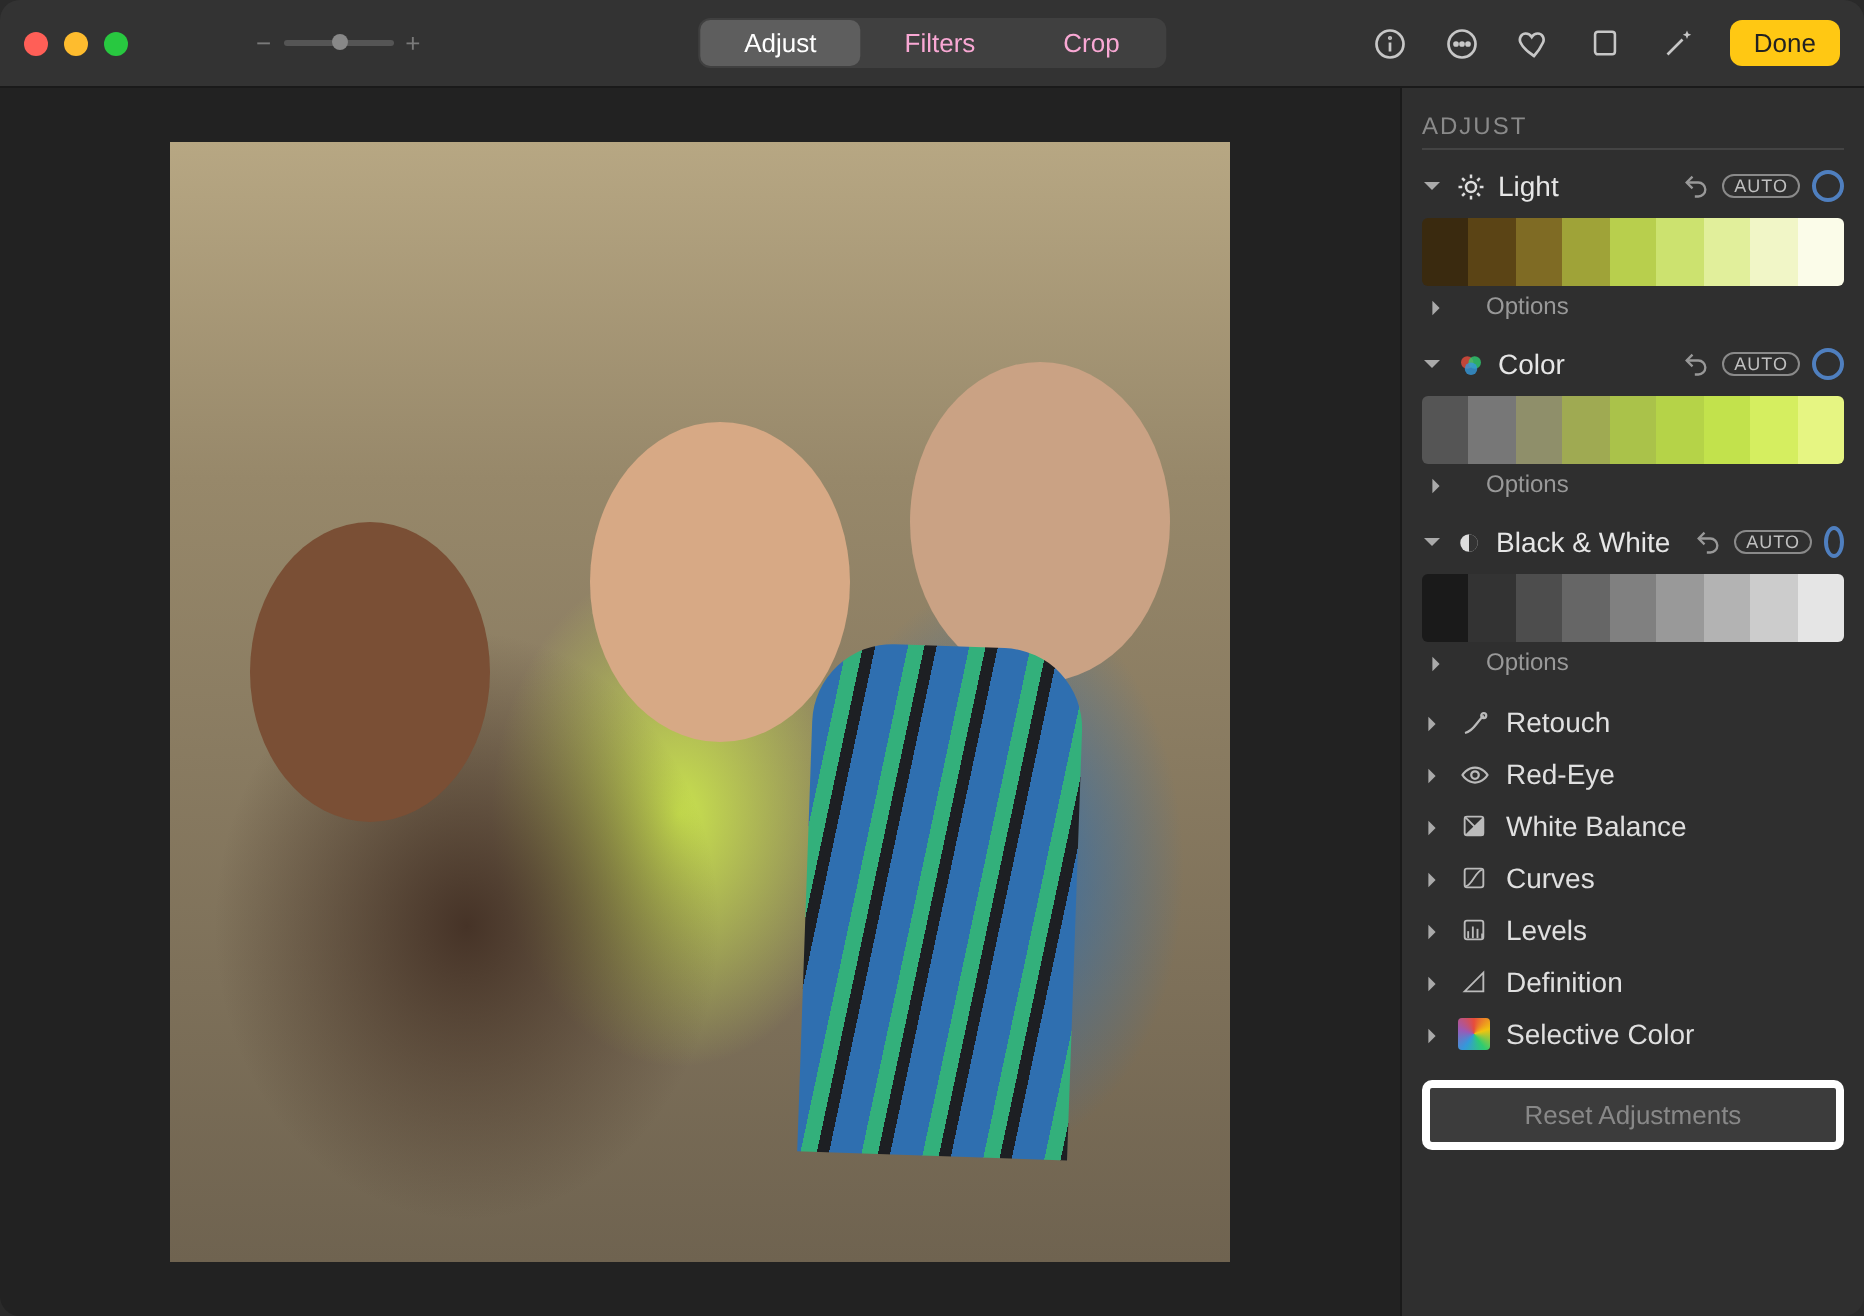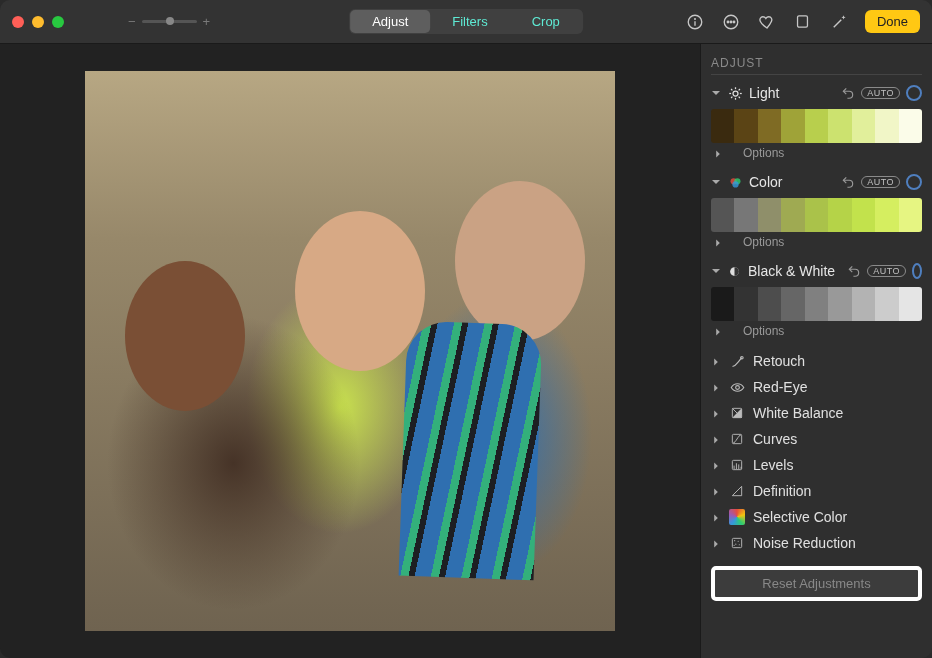--- a/index.html
+++ b/index.html
@@ -28,21 +28,21 @@
 
   .zoom-ctrl {
     display: flex; align-items: center; gap: 6px;
     margin-left: 64px; color: #7a7a7a;
   }
   .zoom-ctrl .bar { width: 55px; height: 3px; background: #555; border-radius: 2px; position: relative; }
   .zoom-ctrl .knob { width: 8px; height: 8px; background: #888; border-radius: 50%; position: absolute; left: 44%; top: -3px; }
 
   .tabs { position: absolute; left: 50%; transform: translateX(-50%);
           display: flex; background: #404040; border-radius: 6px; padding: 1px; }
-  .tab { padding: 4px 22px; color: #5eead4; border-radius: 5px; cursor: default; font-size: 13px; }
+  .tab { padding: 4px 22px; color: #f9a8d4; border-radius: 5px; cursor: default; font-size: 13px; }
   .tab.active { background: #5e5e5e; color: #fff; }
 
   .right-tools { margin-left: auto; display: flex; align-items: center; gap: 16px; }
   .ticon { width: 20px; height: 20px; color: #c7c7c7; display:flex; align-items:center; justify-content:center; }
   .done-btn {
     background: #ffc813; color: #222; font-weight: 500;
     padding: 4px 12px; border-radius: 6px; font-size: 13px;
   }
 
   .content { display: flex; height: calc(100% - 44px); }
@@ -454,36 +454,16 @@
     </div>
     <div class="row sel-color">
       <span class="chev">
           <svg viewBox="0 0 10 10" width="9" height="9" fill="currentColor">
             <path d="M1 3l4 4 4-4z"></path>
           </svg>
         </span>
       <span class="ricon"></span>
       <span>Selective Color</span>
     </div>
-    <div class="row">
-      <span class="chev">
-          <svg viewBox="0 0 10 10" width="9" height="9" fill="currentColor">
-            <path d="M1 3l4 4 4-4z"></path>
-          </svg>
-        </span>
-      <span class="ricon">
-          <svg viewBox="0 0 24 24" width="14" height="14" fill="none" stroke="currentColor" stroke-width="1.6">
-            <rect x="4" y="4" width="16" height="16" rx="2"></rect>
-            <g fill="currentColor" stroke="none">
-              <circle cx="8" cy="8" r="1"></circle>
-              <circle cx="14" cy="9" r="1"></circle>
-              <circle cx="10" cy="14" r="1"></circle>
-              <circle cx="16" cy="15" r="1"></circle>
-              <circle cx="7" cy="16" r="1"></circle>
-            </g>
-          </svg>
-        </span>
-      <span>Noise Reduction</span>
-    </div>
 
     <div class="reset-btn">Reset Adjustments</div>
   </div>
 </div>
 
 </body></html>

